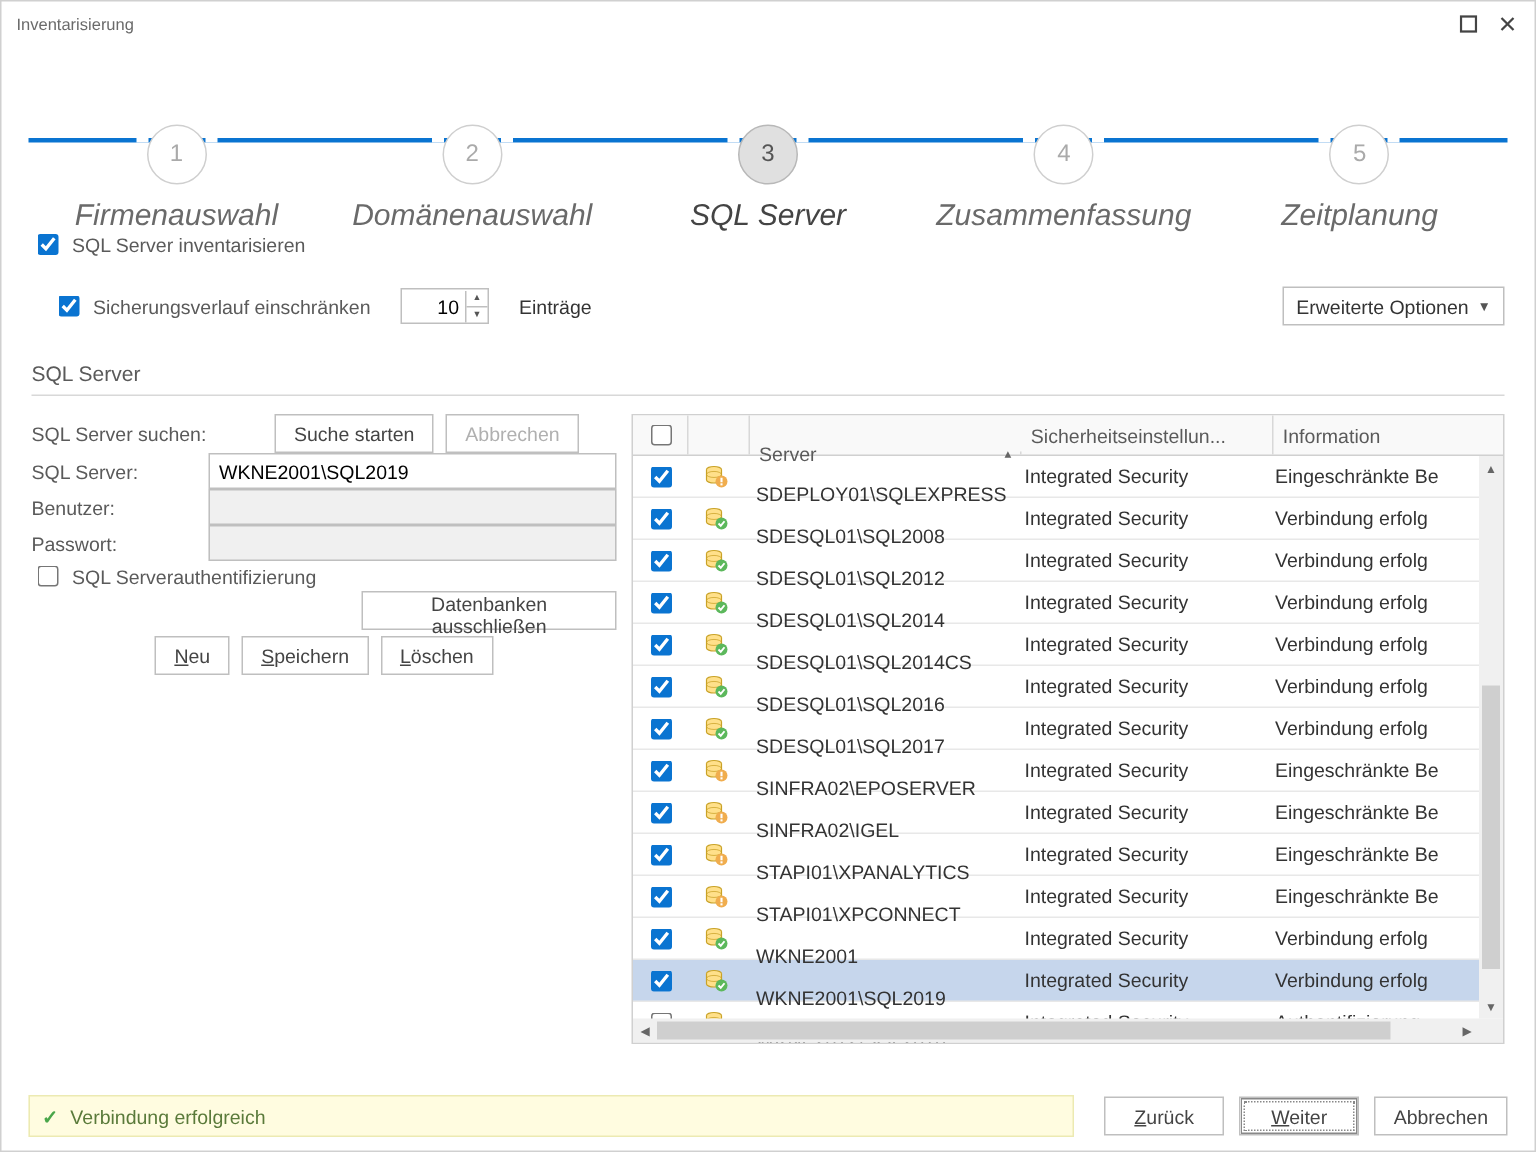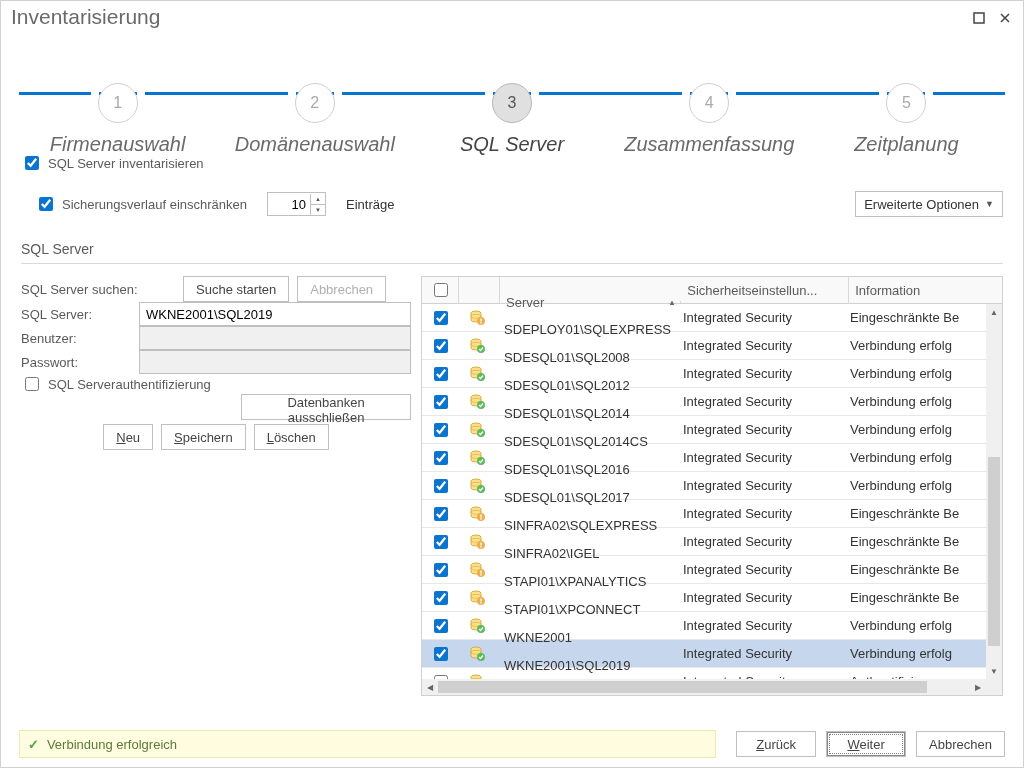--- a/index.html
+++ b/index.html
@@ -14,21 +14,21 @@
     --disabled-input:#f0f0f0;
     --table-head:#f9f9f9;
     --row-border:#e8e8e8;
     --selected:#c6d6ec;
     --status-bg:#fffce0;
     --status-border:#eceab2;
     --ok-green:#4aa64a;
   }
   html,body{margin:0;padding:0;width:1024px;height:768px;font-family:"Segoe UI",Arial,sans-serif;font-size:13px;color:var(--text-dark);background:#e8e8e8;}
   .window{position:relative;width:1024px;height:768px;background:var(--win-bg);box-sizing:border-box;border:1px solid #d0d0d0;overflow:hidden;}
-  .titlebar{display:flex;align-items:center;justify-content:space-between;height:32px;padding:0 10px;color:#6a6a6a;font-size:21px;}
+  .titlebar{display:flex;align-items:center;justify-content:space-between;height:32px;padding:0 10px;color:#6a6a6a;font-size:11px;}
   .titlebar .controls{display:flex;gap:10px;}
   .titlebar .controls span{cursor:pointer;width:16px;text-align:center;}
 
   
   .stepper{position:relative;height:110px;margin:10px 18px 0 18px;}
   .step-line{position:absolute;top:49px;left:0;right:0;height:3px;background:var(--step-line);}
   .steps{position:relative;display:flex;justify-content:space-around;align-items:flex-start;height:100%;}
   .step{display:flex;flex-direction:column;align-items:center;gap:10px;z-index:1;}
   .circle{width:38px;height:38px;border-radius:50%;border:1px solid var(--step-circle);background:#fff;display:flex;align-items:center;justify-content:center;font-size:16px;color:#aaa;}
   .step.active .circle{background:var(--step-active-bg);color:var(--step-active-text);border-color:#b8b8b8}
@@ -387,21 +387,21 @@
                   <div class="cell col-icon">
                     <svg viewBox="0 0 16 16" width="16" height="16">
                       <ellipse cx="6" cy="3" rx="5" ry="2" fill="#ffe08a" stroke="#c9a227" stroke-width="0.8"></ellipse>
                       <path d="M1 3 v7 a5 2 0 0 0 10 0 v-7" fill="#ffe08a" stroke="#c9a227" stroke-width="0.8"></path>
                       <ellipse cx="6" cy="6.3" rx="5" ry="2" fill="none" stroke="#c9a227" stroke-width="0.5"></ellipse>
                       <circle cx="11" cy="11" r="4" fill="#f0ad4e"></circle>
                       <rect x="10.3" y="8.5" width="1.4" height="3" fill="#fff"></rect>
                       <rect x="10.3" y="12.2" width="1.4" height="1.4" fill="#fff"></rect>
                     </svg>
                   </div>
-                  <div class="cell col-server">SINFRA02\SQLEXPRESS</div>
+                  <div class="cell col-server">SINFRA02\EPOSERVER</div>
                   <div class="cell col-sec">Integrated Security</div>
                   <div class="cell col-info">Eingeschränkte Be</div>
                 </div>
                 <div class="row">
                   <div class="cell col-chk">
                     <input type="checkbox" checked="" style="">
                   </div>
                   <div class="cell col-icon">
                     <svg viewBox="0 0 16 16" width="16" height="16">
                       <ellipse cx="6" cy="3" rx="5" ry="2" fill="#ffe08a" stroke="#c9a227" stroke-width="0.8"></ellipse>

